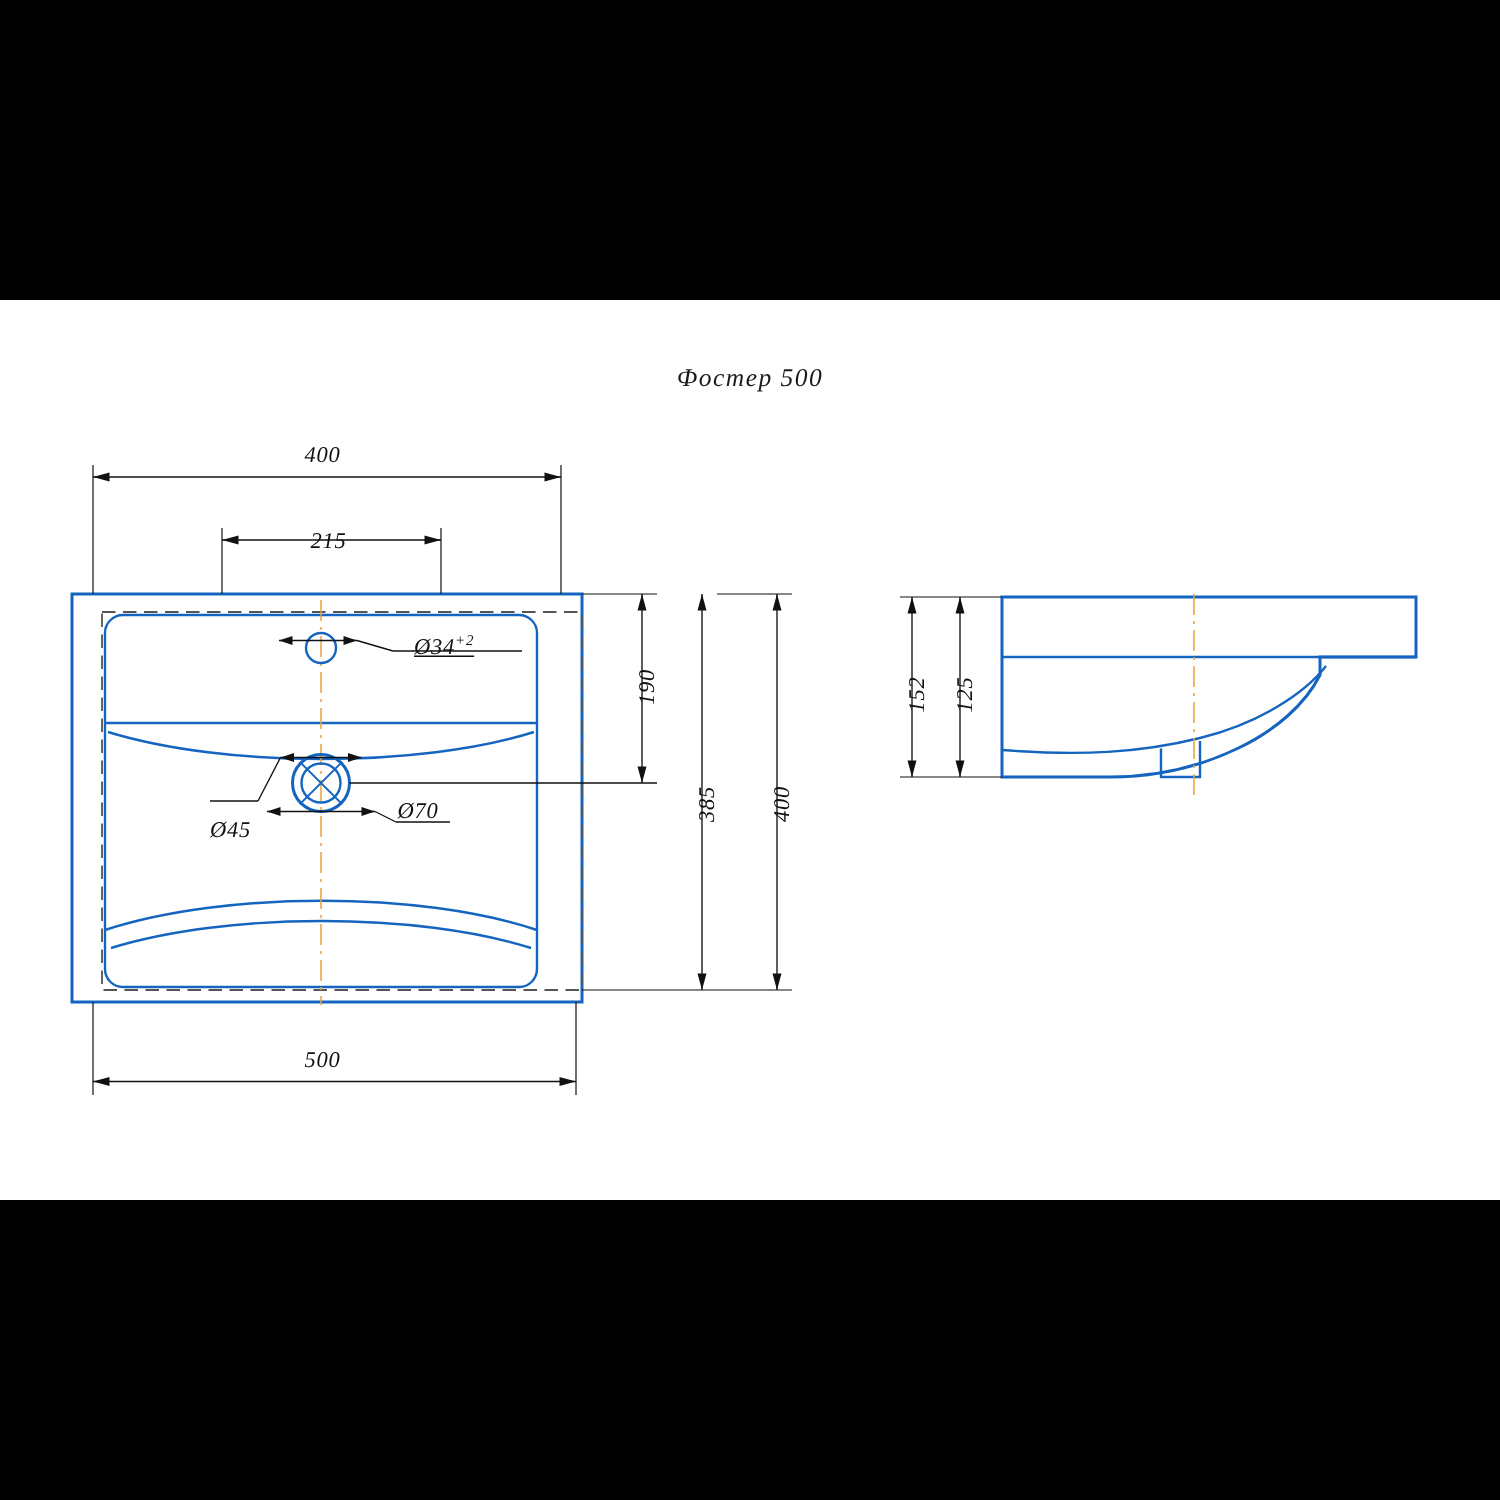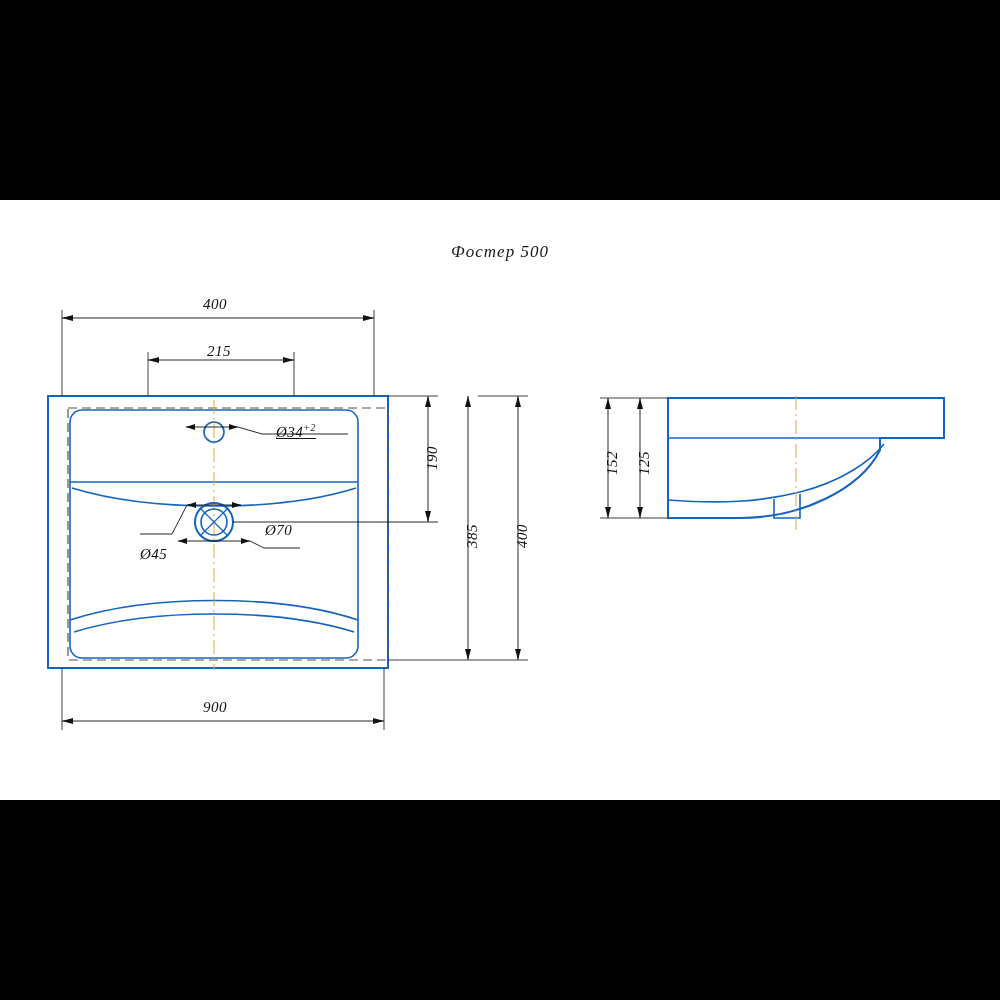--- a/index.html
+++ b/index.html
@@ -173,36 +173,36 @@
         <polygon points="608,318 605,307 611,307" fill="#111111"></polygon>
 
         <line x1="640" y1="198" x2="640" y2="318" stroke="#111111" stroke-width="0.9"></line>
         <polygon points="640,198 637,209 643,209" fill="#111111"></polygon>
         <polygon points="640,318 637,307 643,307" fill="#111111"></polygon>
       </g>
     </svg>
 
     <div class="dim-label" style="left:203px; top:96px;">400</div>
 
-    <div class="dim-label" style="left:207px; top:143px;">215</div>
+    <div class="dim-label" style="left:207px; top:153px;">215</div>
 
     <div class="dim-label" style="left:276px; top:222px;text-decoration:underline;">
       <span>Ø34</span><span class="sup">+2</span>
     </div>
 
     <div class="dim-label" style="left:140px; top:346px;">Ø45</div>
 
-    <div class="dim-label" style="left:265px; top:322px;">Ø70</div>
+    <div class="dim-label" style="left:265px; top:333px;">Ø70</div>
 
     <div class="dim-label vert" style="left:424px; top:270px;">190</div>
 
     <div class="dim-label vert" style="left:464px; top:348px;">385</div>
 
     <div class="dim-label vert" style="left:514px; top:348px;">400</div>
 
-    <div class="dim-label" style="left:203px; top:499px;">900</div>
+    <div class="dim-label" style="left:203px; top:499px;">500</div>
 
     <div class="dim-label vert" style="left:604px; top:275px;">152</div>
 
     <div class="dim-label vert" style="left:636px; top:275px;">125</div>
 
   </div>
 </div>
 
 </body></html>

